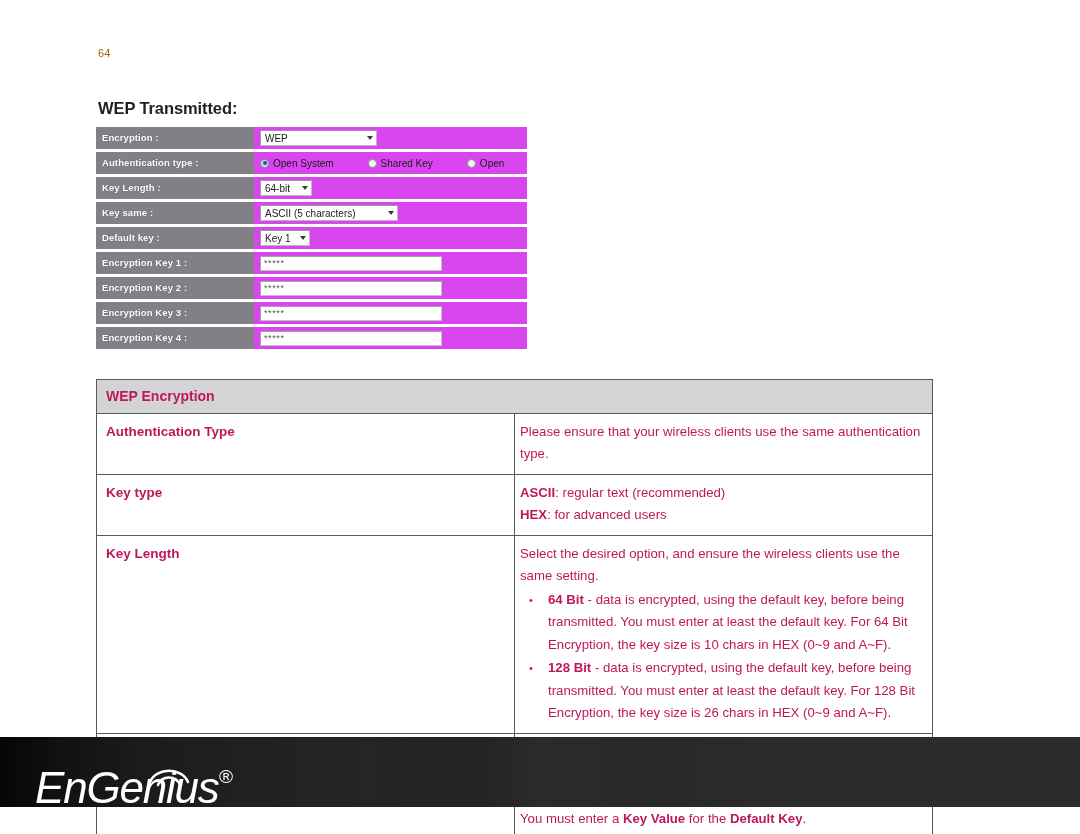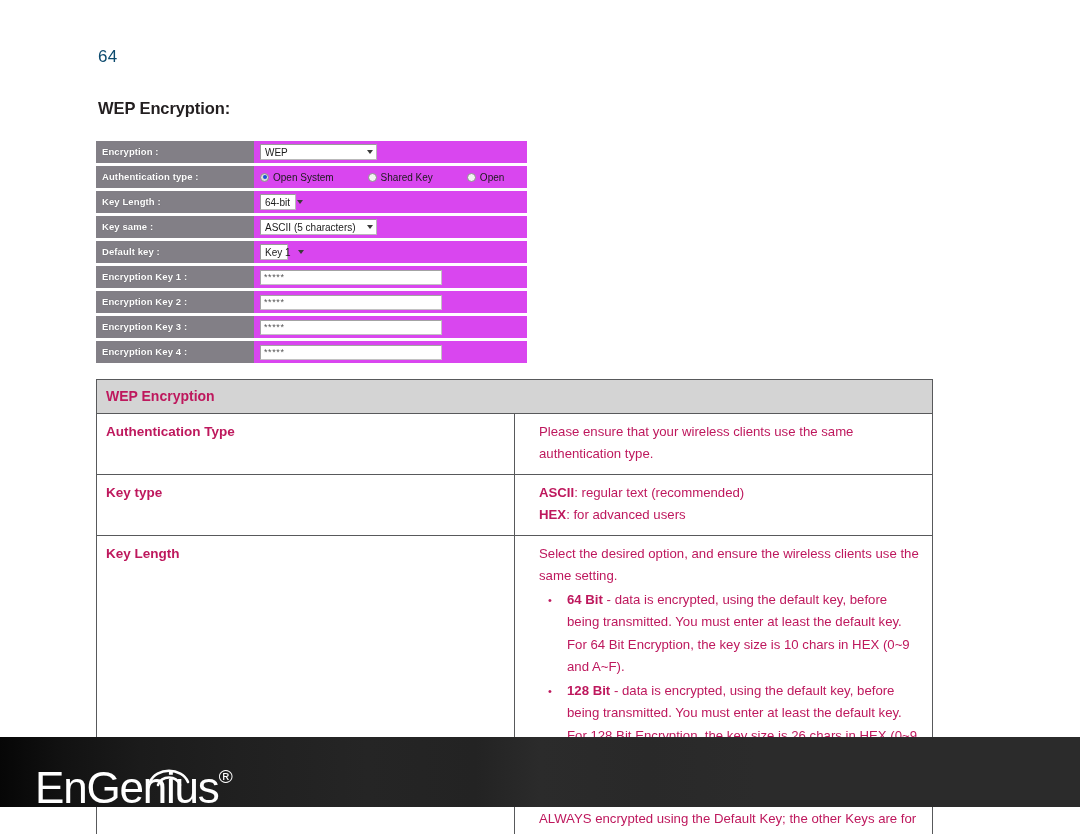--- a/index.html
+++ b/index.html
@@ -14,41 +14,41 @@
     -webkit-font-smoothing: antialiased;
     overflow: hidden;
     position: relative;
   }
 
   
   .page-number {
     position: absolute;
     left: 98px;
     top: 47px;
-    font-size: 17px;
-    color: #0c4a6e;
+    font-size: 11px;
+    color: #a16207;
     letter-spacing: 0.2px;
   }
 
   
   .section-heading {
     position: absolute;
     left: 98px;
     top: 99px;
     font-size: 16.5px;
     font-weight: bold;
     color: #231f20;
     letter-spacing: -0.1px;
   }
 
   
   .config-form {
     position: absolute;
     left: 96px;
-    top: 141px;
+    top: 127px;
     width: 431px;
   }
   .form-row {
     display: flex;
     align-items: stretch;
     height: 22px;
     margin-bottom: 3px;
     background: #c9c9c9;
   }
   .form-row:last-child { margin-bottom: 0; }
@@ -94,23 +94,23 @@
     white-space: nowrap;
   }
   .sel .caret {
     width: 0; height: 0;
     margin-left: 7px;
     border-left: 3.5px solid transparent;
     border-right: 3.5px solid transparent;
     border-top: 4px solid #3a3a3a;
   }
   .sel-encryption { width: 117px; }
-  .sel-keylength  { width: 36px; }
-  .sel-keytype    { width: 117px; }
-  .sel-defaultkey { width: 28px; }
+  .sel-keylength  { width: 52px; }
+  .sel-keytype    { width: 138px; }
+  .sel-defaultkey { width: 50px; }
 
   
   .radio-group {
     display: flex;
     align-items: center;
     gap: 12px;
   }
   .radio-item {
     display: flex;
     align-items: center;
@@ -180,21 +180,21 @@
     font-size: 14px;
     padding: 5px 0 5px 9px;
   }
   .doc-table .term {
     width: 192px;
     font-weight: bold;
     font-size: 13.5px;
     padding: 7px 0 8px 9px;
   }
   .doc-table .desc {
-    padding: 7px 10px 8px 24px;
+    padding: 7px 10px 8px 5px;
   }
   .doc-table .desc p { margin: 0; }
   .bullets {
     margin: 0;
     padding: 0;
     list-style: none;
   }
   .bullets li {
     position: relative;
     padding-left: 28px;
@@ -214,20 +214,21 @@
     position: absolute;
     left: 0;
     top: 737px;
     width: 1080px;
     height: 70px;
     background: linear-gradient(90deg,
         #060606 0%, #121212 6%, #1b1b1b 13%,
         #202020 22%, #252525 34%, #232323 44%,
         #2b2b2b 50%, #292929 60%, #2b2b2b 70%, #2b2b2b 100%);
     overflow: hidden;
+    font-style: italic;
   }
   .logo {
     position: absolute;
     left: 35px;
     top: 29px;
     color: #ffffff;
     font-size: 44px;
     letter-spacing: -1.2px;
     font-family: "Liberation Sans", sans-serif;
     font-weight: normal;
@@ -247,21 +248,21 @@
     top: 24px;
     width: 44px;
     height: 26px;
   }
 </style>
 </head>
 <body>
 
 <div class="page-number">64</div>
 
-<div class="section-heading">WEP Encryption:</div>
+<div class="section-heading">WEP Transmitted:</div>
 
 <div class="config-form">
 
   <div class="form-row">
     <div class="form-label">Encryption :</div>
     <div class="form-field">
       <div class="sel sel-encryption">
         <span>WEP</span>
         <span class="caret"></span>
       </div>

